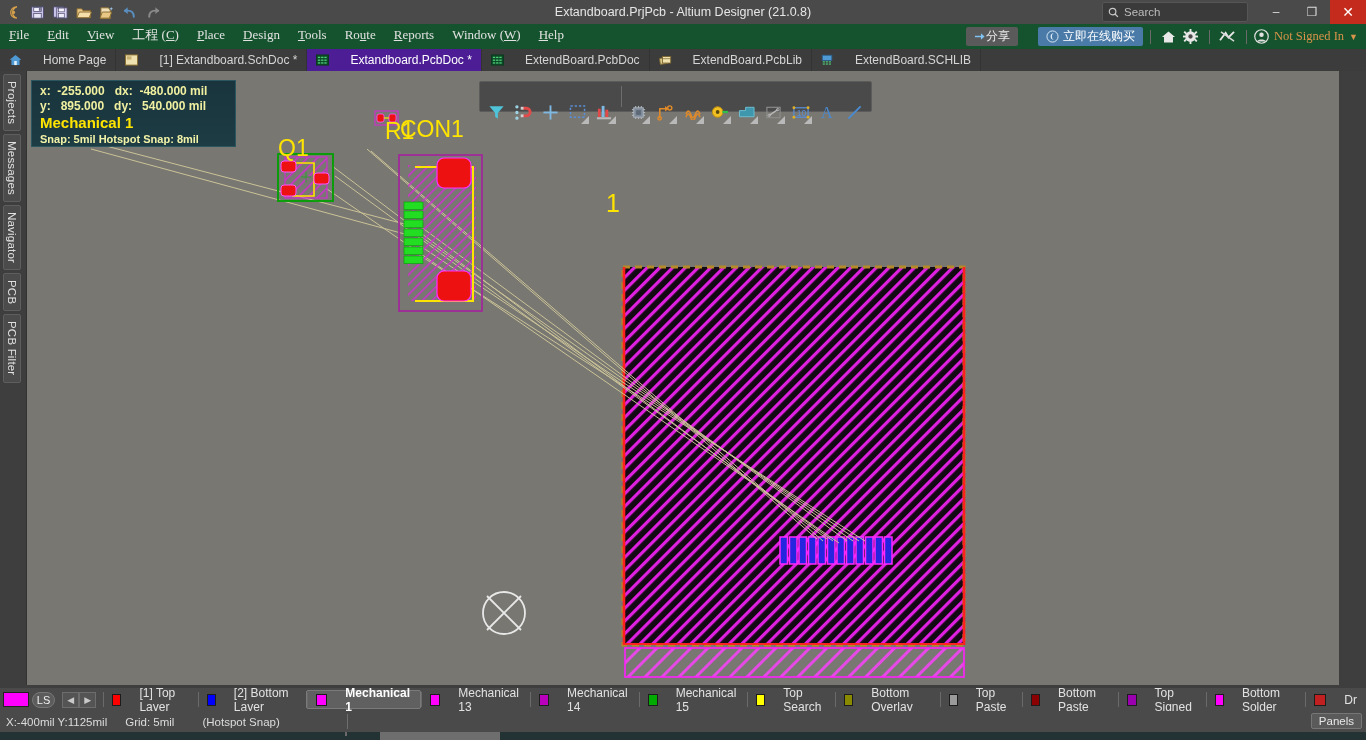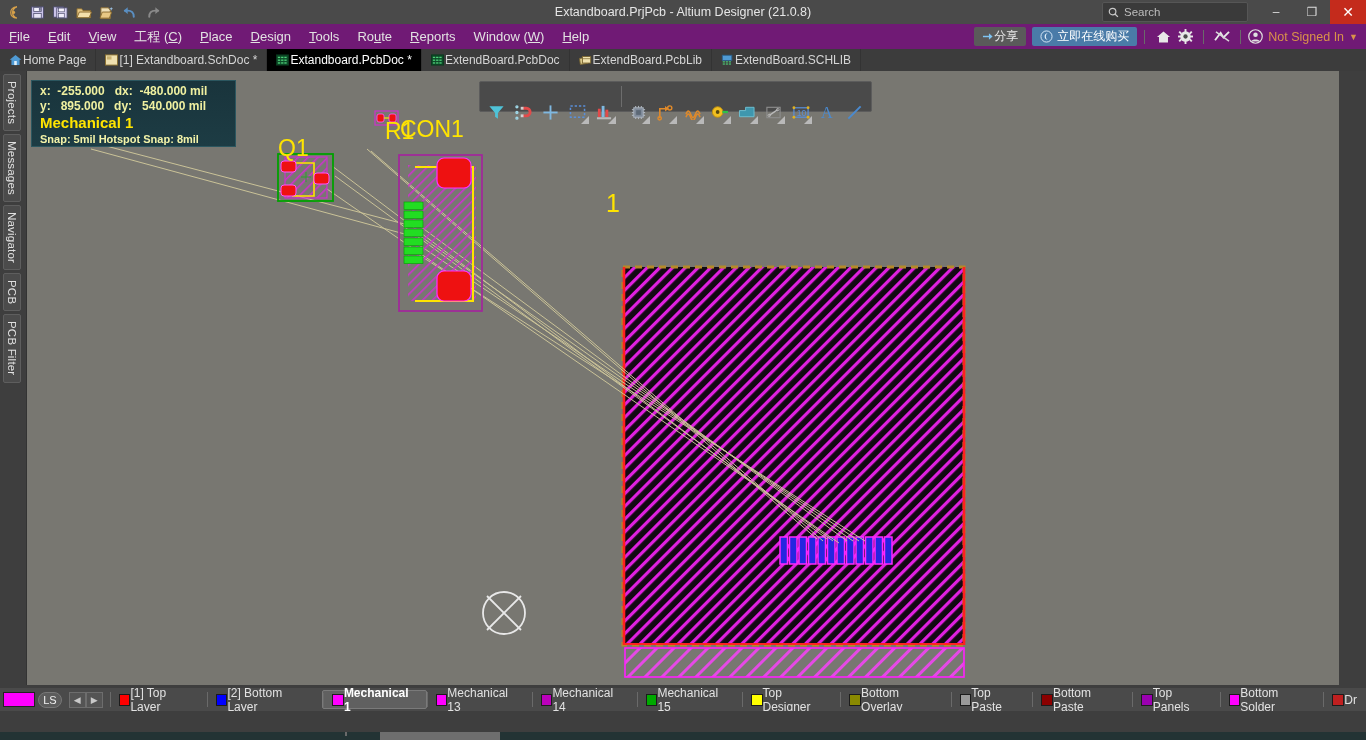--- a/index.html
+++ b/index.html
@@ -36,49 +36,49 @@
     color: #bdbdbd; font-size: 11.5px;
   }
   .winbtns { position: absolute; right: 0; top: 0; height: 24px; display: flex; }
   .winbtn { width: 36px; height: 24px; display: flex; align-items: center; justify-content: center;
             color: #dcdcdc; font-size: 12px; }
   .winbtn.close { background: #c42b1c; color: #fff; font-size: 14px; }
 
   
   .menubar {
     position: absolute; left: 0; top: 24px; width: 1366px; height: 25px;
-    background: #701a75; display: flex; align-items: center;
+    background: #14532d; display: flex; align-items: flex-start; font-family: Liberation Serif, serif;
   }
   .menu-item {
     padding: 3px 9px; font-size: 13px; color: #e2e2e2; line-height: 16px;
   }
   .menu-item u { text-decoration: underline; }
   .menu-right { position: absolute; right: 2px; top: 0; height: 25px; display: flex; align-items: center; gap: 0px; }
   .btn-share {
     background: #5a5a5a; color: #e9e9e9; font-size: 12px; height: 19px;
     display: flex; align-items: center; padding: 0 8px; border-radius: 2px;
   }
   .btn-buy {
     background: #4a7ba8; color: #ffffff; font-size: 12px; height: 19px;
-    display: flex; align-items: center; gap: 4px; padding: 0 8px; border-radius: 2px; margin-left: 6px;
+    display: flex; align-items: center; gap: 4px; padding: 0 8px; border-radius: 2px; margin-left: 20px;
   }
   .mr-sep { width: 1px; height: 14px; background: #6a6a6a; margin: 0 7px; }
   .mr-icon { width: 22px; height: 19px; display: flex; align-items: center; justify-content: center; }
   .notsigned { color: #d9934a; font-size: 12.5px; display: flex; align-items: center; gap: 5px; padding-right: 6px;}
 
   
   .doctabs {
     position: absolute; left: 0; top: 49px; width: 1366px; height: 22px;
     background: #3c3c3c; display: flex; align-items: stretch;
   }
   .doctab {
-    display: flex; align-items: center; gap: 1px; padding: 0 9px;
+    display: flex; align-items: center; gap: 21px; padding: 0 9px;
     font-size: 12px; color: #d5d5d5; border-right: 1px solid #333;
   }
-  .doctab.active { background: #000000; color: #fff; }
+  .doctab.active { background: #4c1d95; color: #fff; }
   .doctab .dt-ico { width: 13px; height: 13px; display: flex; align-items: center; justify-content: center; }
 
   
   .dock {
     position: absolute; top: 71px; width: 27px; height: 614px;
     background: #3e3e3e;
   }
   .dock.left { left: 0; border-right: 1px solid #333; }
   .dock.right { right: 0; border-left: 1px solid #333; }
   .vtab {
@@ -127,21 +127,21 @@
   
   .layerbar {
     position: absolute; left: 0; top: 688px; width: 1366px; height: 23px;
     background: #4a4a4a; display: flex; align-items: center; padding-left: 3px;
     overflow: hidden;
   }
   .lb-swatch-big { width: 33px; height: 15px; border: 1px solid #222; }
   .lb-ls { background:#5c5c5c; border:1px solid #777; color:#f0f0f0; font-size:11px; padding:1px 4px; margin-left:3px; border-radius:8px;}
   .lb-arrows { display:flex; margin-left:7px; }
   .lb-arrow { width:17px; height:16px; background:#545454; border:1px solid #6d6d6d; display:flex; align-items:center; justify-content:center; font-size:9px; color:#c9c9c9;}
-  .lb-item { display:flex; align-items:center; gap:0; padding: 0 9px; height: 19px; font-size: 12px; color: #e2e2e2; position: relative;}
+  .lb-item { display:flex; align-items:center; gap:18px; padding: 0 9px; height: 19px; font-size: 12px; color: #e2e2e2; position: relative;}
   .lb-item + .lb-item::before, .lb-sepstart::before {
     content:''; position:absolute; left:0; top:2px; height:15px; width:1px; background:#6a6a6a;
   }
   .lb-item.active { background:#606060; color:#fff; font-weight:bold; border:1px solid #7a7a7a; border-radius:2px; }
   .lb-sw { width: 12px; height: 12px; border: 1px solid #1c1c1c; display:inline-block;}
 
   
   .statusbar {
     position: absolute; left: 0; top: 711px; width: 1366px; height: 21px;
     background: #4a4a4a; display: flex; align-items: center; font-size: 11.5px; color: #dcdcdc;
@@ -670,47 +670,54 @@
     <div class="lb-item">
       <span class="lb-sw" style="background:#bb00bb"></span>
       <span>Mechanical 14</span>
     </div>
     <div class="lb-item">
       <span class="lb-sw" style="background:#00aa00"></span>
       <span>Mechanical 15</span>
     </div>
     <div class="lb-item">
       <span class="lb-sw" style="background:#ffff00"></span>
-      <span>Top Designer</span>
+      <span>Top Search</span>
     </div>
     <div class="lb-item">
       <span class="lb-sw" style="background:#8a8a00"></span>
       <span>Bottom Overlay</span>
     </div>
     <div class="lb-item">
       <span class="lb-sw" style="background:#9a9a9a"></span>
       <span>Top Paste</span>
     </div>
     <div class="lb-item">
       <span class="lb-sw" style="background:#8b0000"></span>
       <span>Bottom Paste</span>
     </div>
     <div class="lb-item">
       <span class="lb-sw" style="background:#9a00b0"></span>
-      <span>Top Panels</span>
+      <span>Top Signed</span>
     </div>
     <div class="lb-item">
       <span class="lb-sw" style="background:#ff00ff"></span>
       <span>Bottom Solder</span>
     </div>
     <div class="lb-item">
       <span class="lb-sw" style="background:#c02020"></span>
       <span>Dr</span>
     </div>
   </div>
 
+  <div class="statusbar">
+    <span class="sb-coords">X:-400mil Y:1125mil</span>
+    <span class="sb-grid">Grid: 5mil</span>
+    <span class="sb-snap">(Hotspot Snap)</span>
+    <span class="sb-divider"></span>
+    <span class="sb-panels">Panels</span>
+  </div>
 
   <div class="hscroll">
     <div class="tick"></div>
     <div class="thumb"></div>
   </div>
 
 </div>
 
 </body></html>

